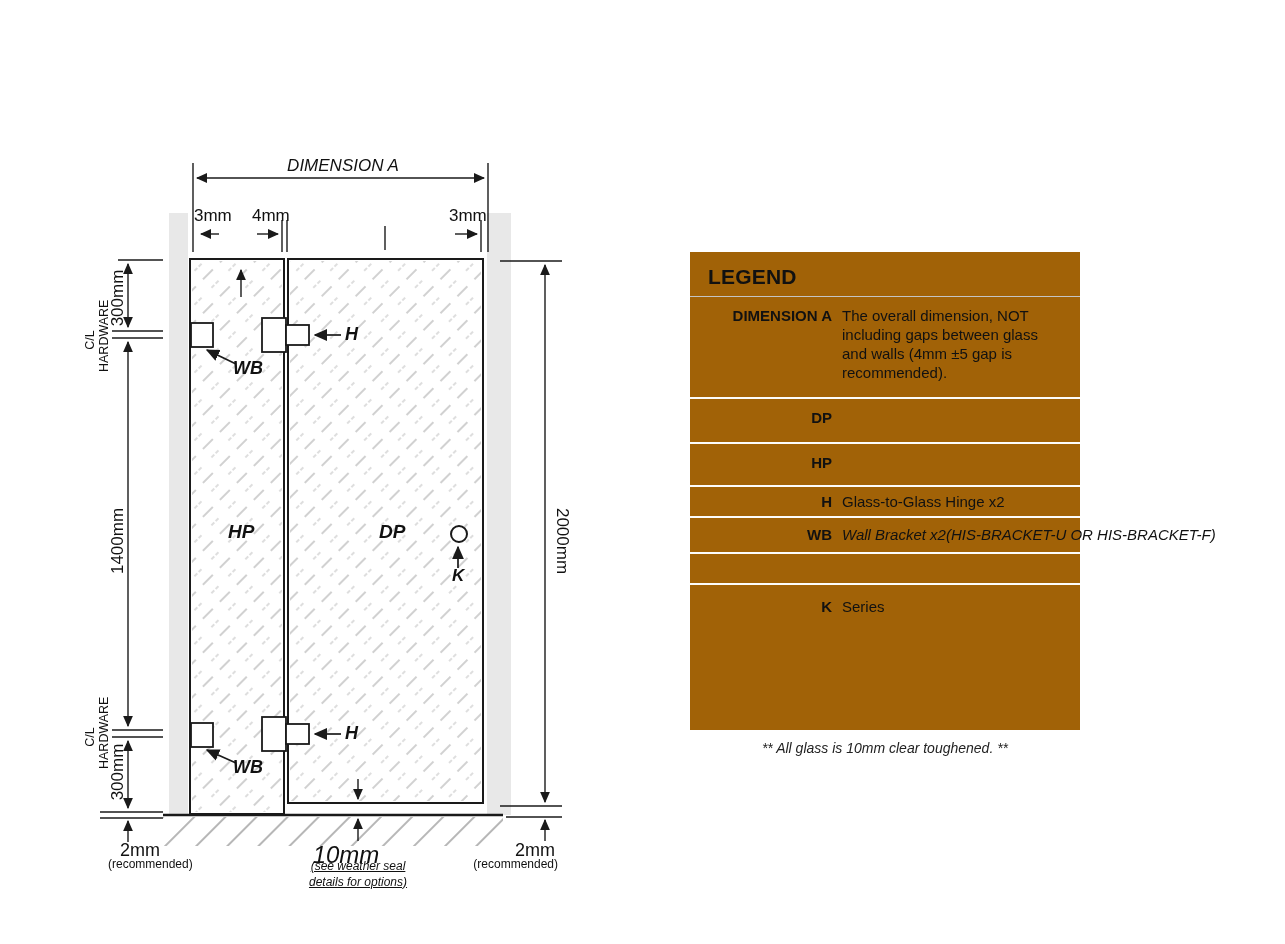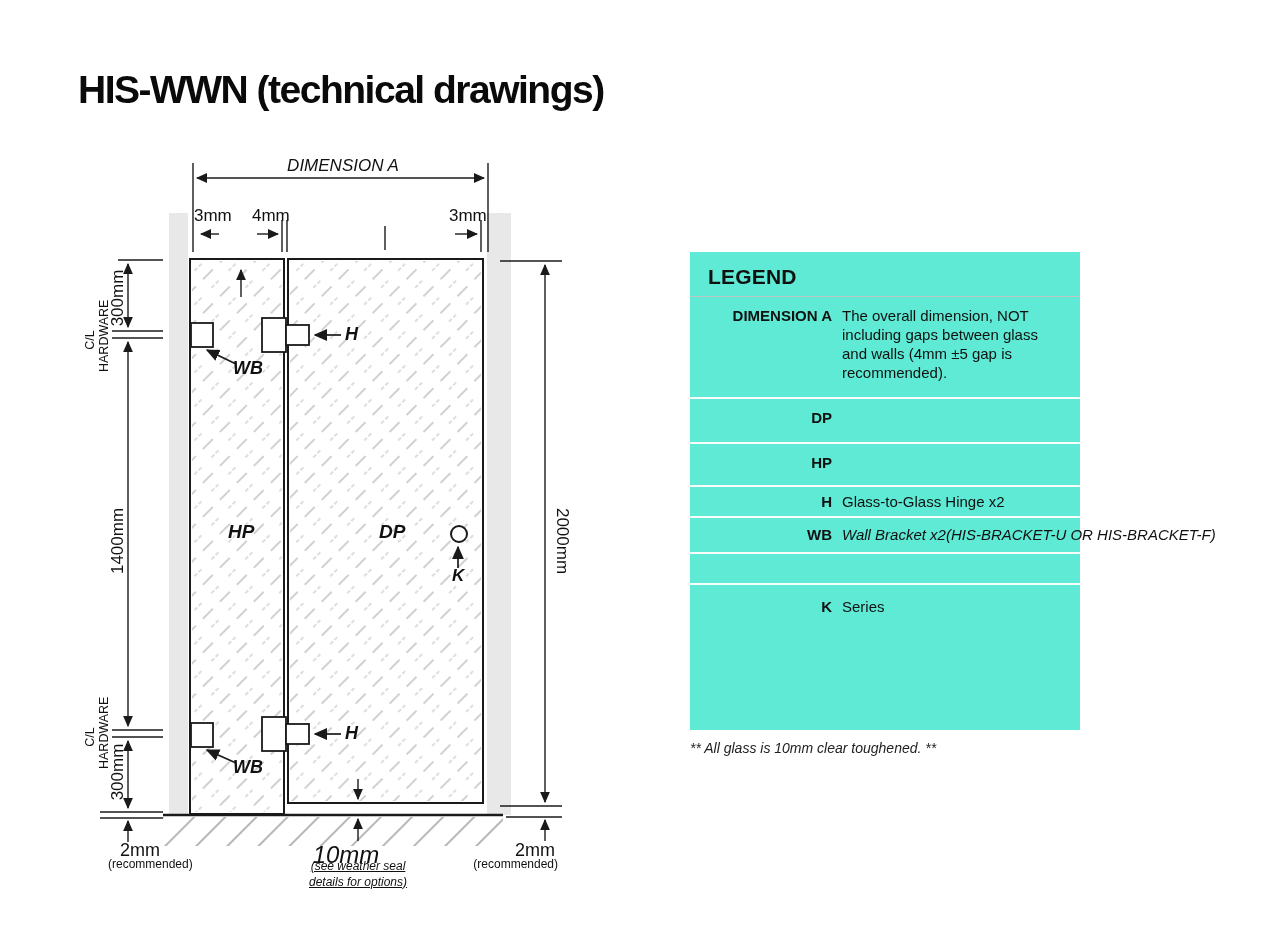--- a/index.html
+++ b/index.html
@@ -12,34 +12,34 @@
   .ital{font-style:italic;}
   .small{font-size:12px;}
   .partlbl{font-size:18px;font-weight:700;font-style:italic;color:#111;}
   .vt{position:absolute;transform:rotate(-90deg);white-space:nowrap;font-size:17px;}
   .vt2{position:absolute;transform:rotate(-90deg);text-align:center;font-size:12.5px;line-height:14px;white-space:pre-line;}
   .vtr{position:absolute;transform:rotate(90deg);white-space:nowrap;font-size:17px;}
   .center{text-align:center;}
   .pre{white-space:pre-line;text-decoration:underline;}
   svg.draw{position:absolute;left:0;top:0;}
   
-  .legend{position:absolute;left:690px;top:252px;width:390px;height:478px;background:#5eead4;}
+  .legend{position:absolute;left:690px;top:252px;width:390px;height:478px;background:#a16207;}
   .legend-title{padding:13px 0 7px 18px;font-size:21px;font-weight:700;letter-spacing:0.2px;border-bottom:1px solid #c4c4c4;}
   .lrow{display:flex;border-bottom:2px solid #fcfcfb;}
   .lterm{width:142px;text-align:right;font-weight:700;font-size:15px;flex:none;line-height:19px;}
   .ldesc{margin-left:10px;width:254px;font-size:15px;line-height:19px;white-space:pre-line;}
   .ldesc.nowrap{white-space:nowrap;width:auto;overflow:visible;font-style:italic;}
   .r1{padding:9px 0 15px;}
   .r2{padding:9px 0 15px;}
   .r3{padding:9px 0 13px;}
   .r4{padding:5px 0 5px;}
   .r5{padding:7px 0 8px;}
   .r6{height:29px;}
   .r7{padding:12px 0 16px;border-bottom:none;}
-  .legend-note{position:absolute;left:690px;top:740px;width:390px;font-size:14px;font-style:italic;color:#222;}
+  .legend-note{position:absolute;left:690px;top:740px;width:390px;text-align:center;font-size:14px;font-style:italic;color:#222;}
 </style>
 </head>
 <body>
 
 <div class="canvas">
 
   <svg class="draw" width="1285" height="944">
     <defs>
       <marker id="ah" viewBox="0 0 10 10" refX="9" refY="5" markerWidth="8" markerHeight="8" orient="auto-start-reverse">
         <path d="M0,0.6 L10,5 L0,9.4 Z" fill="#1a1a1a"></path>
@@ -116,21 +116,20 @@
       <line x1="236" y1="364" x2="207" y2="350" marker-end="url(#ah)"></line>
       <line x1="341" y1="335" x2="315" y2="335" marker-end="url(#ah)"></line>
       <line x1="236" y1="763" x2="207" y2="750" marker-end="url(#ah)"></line>
       <line x1="341" y1="734" x2="315" y2="734" marker-end="url(#ah)"></line>
       <line x1="458" y1="568" x2="458" y2="547" marker-end="url(#ah)"></line>
     </g>
 
     <circle cx="459" cy="534" r="8" fill="#ffffff" stroke="#1a1a1a" stroke-width="2"></circle>
   </svg>
 
-  <div class="abs page-title">HIS-WWN (technical drawings)</div>
 
   <div class="abs dimtxt ital center" style="left:263px;top:156px;width:160px;">DIMENSION A</div>
   <div class="abs dimtxt" style="left:194px;top:206px;">3mm</div>
   <div class="abs dimtxt" style="left:252px;top:206px;">4mm</div>
   <div class="abs dimtxt" style="left:449px;top:206px;">3mm</div>
 
   <div class="vt2" style="left:65px;top:326px;width:64px;">C/L
 HARDWARE</div>
   <div class="vt" style="left:90px;top:288px;">300mm</div>
   <div class="vt" style="left:85px;top:531px;">1400mm</div>

